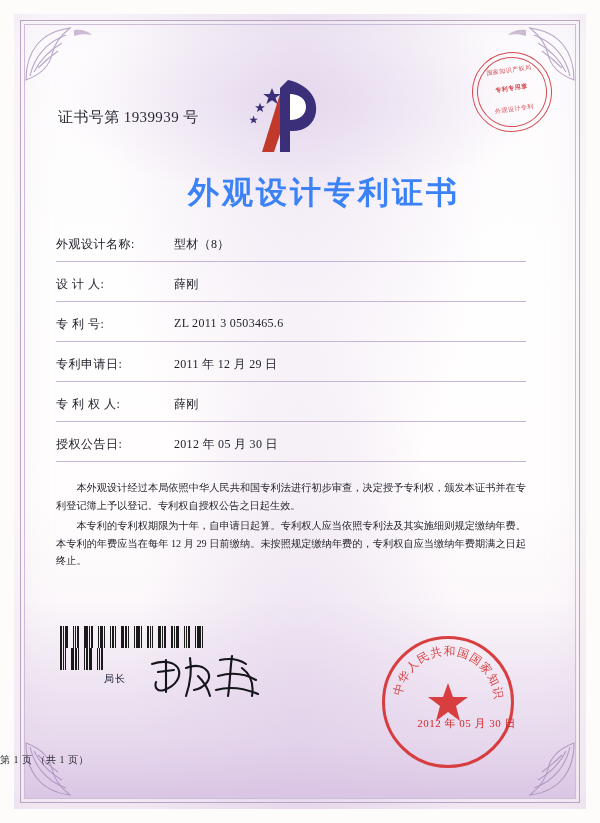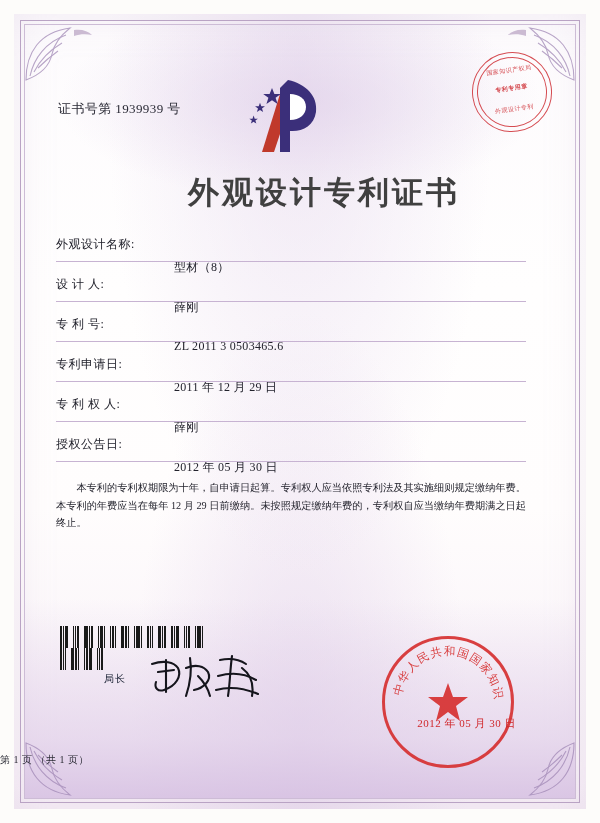--- a/index.html
+++ b/index.html
@@ -75,22 +75,22 @@
     left: 25px; bottom: 25px;
     width: 550px; height: 200px;
     background: linear-gradient(180deg, rgba(235,222,240,0) 0%, rgba(223,205,232,0.65) 70%, rgba(214,192,226,0.85) 100%);
     pointer-events: none;
   }
 
   
   .cert-no {
     position: absolute;
     left: 58px;
-    top: 100px;
-    font-size: 13px;
+    top: 108px;
+    font-size: 15px;
     color: #2a2a35;
     letter-spacing: .4px;
   }
   .emblem {
     position: absolute;
     left: 236px;
     top: 74px;
     width: 92px;
     height: 86px;
   }
@@ -126,21 +126,21 @@
   .rs-t3 { top: 52px; }
 
   .title {
     position: absolute;
     left: 0; right: 0;
     top: 172px;
     text-align: center;
     font-size: 31px;
     font-weight: bold;
     letter-spacing: 3px;
-    color: #404040;
+    color: #3b82f6;
     font-family: "DejaVu Serif", serif;
     padding-left: 48px;
   }
 
   
   .fields {
     position: absolute;
     left: 56px;
     top: 228px;
     width: 470px;
@@ -155,21 +155,20 @@
     position: absolute;
     left: 0;
     top: 8px;
     letter-spacing: .5px;
   }
   .field-row .fv {
     position: absolute;
     left: 118px;
     top: 8px;
     letter-spacing: .3px;
-    margin-top: 23px;
   }
   .field-row .rule {
     position: absolute;
     left: 0; right: 0;
     bottom: 6px;
     height: 1px;
     background: #c7b3d2;
   }
 
   
@@ -370,20 +369,21 @@
       <span class="rule"></span>
     </div>
     <div class="field-row">
       <span class="fl">授权公告日:</span>
       <span class="fv">2012 年 05 月 30 日</span>
       <span class="rule"></span>
     </div>
   </div>
 
   <div class="body-text">
+    <p>本外观设计经过本局依照中华人民共和国专利法进行初步审查，决定授予专利权，颁发本证书并在专利登记簿上予以登记。专利权自授权公告之日起生效。</p>
     <p>本专利的专利权期限为十年，自申请日起算。专利权人应当依照专利法及其实施细则规定缴纳年费。本专利的年费应当在每年 12 月 29 日前缴纳。未按照规定缴纳年费的，专利权自应当缴纳年费期满之日起终止。</p>
   </div>
 
   <div class="barcode">
     <span style="width:2px"></span><span style="width:1px"></span><span style="width:3px"></span>
     <span style="width:1px"></span><span style="width:1px"></span><span style="width:2px"></span>
     <span style="width:4px"></span><span style="width:1px"></span><span style="width:2px"></span>
     <span style="width:1px"></span><span style="width:3px"></span><span style="width:1px"></span>
     <span style="width:1px"></span><span style="width:2px"></span><span style="width:1px"></span>
     <span style="width:3px"></span><span style="width:2px"></span><span style="width:1px"></span>

